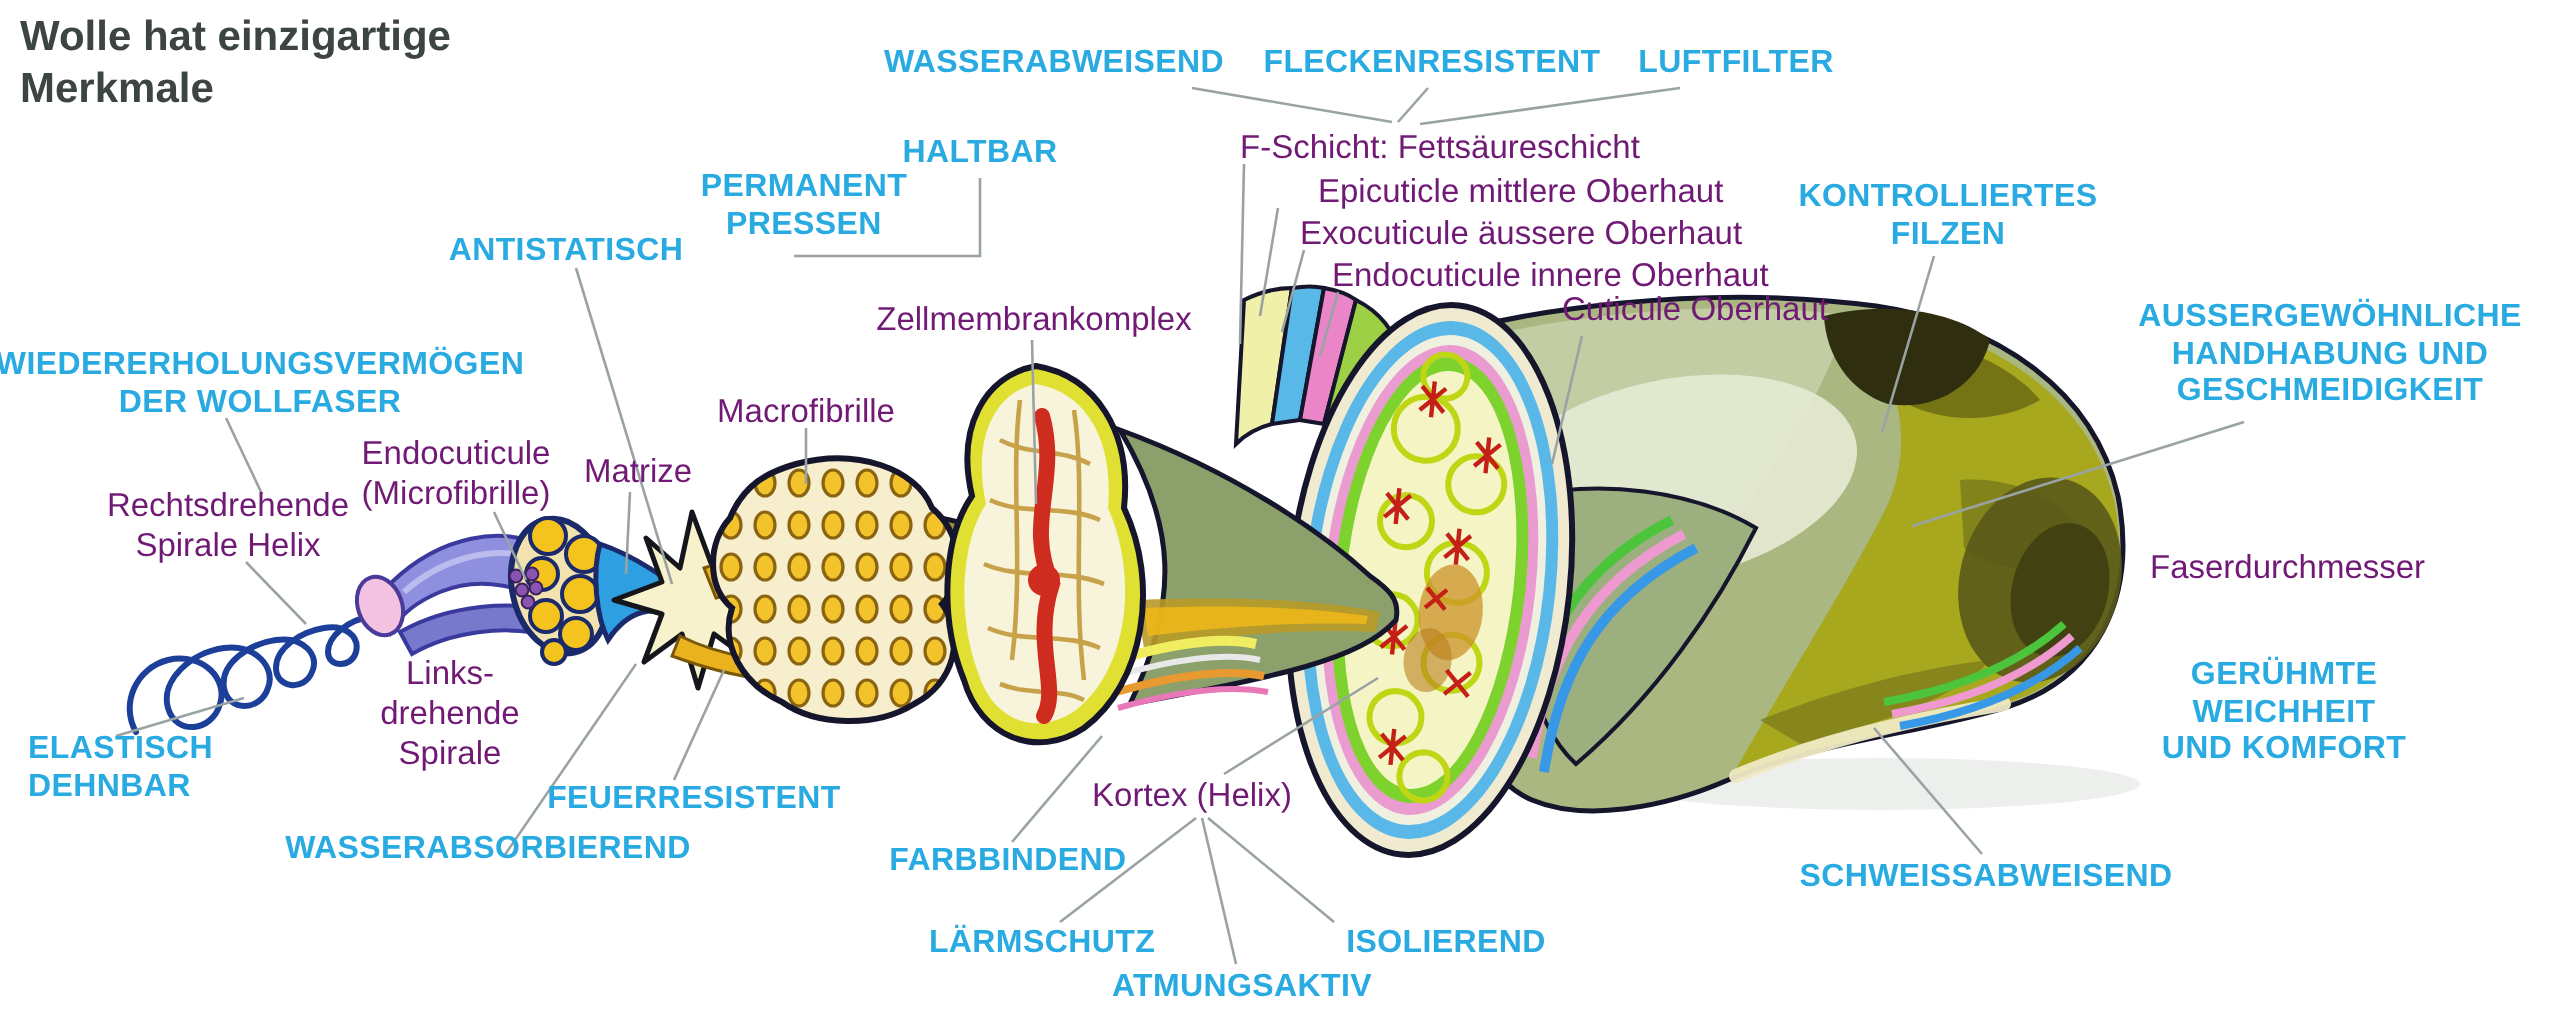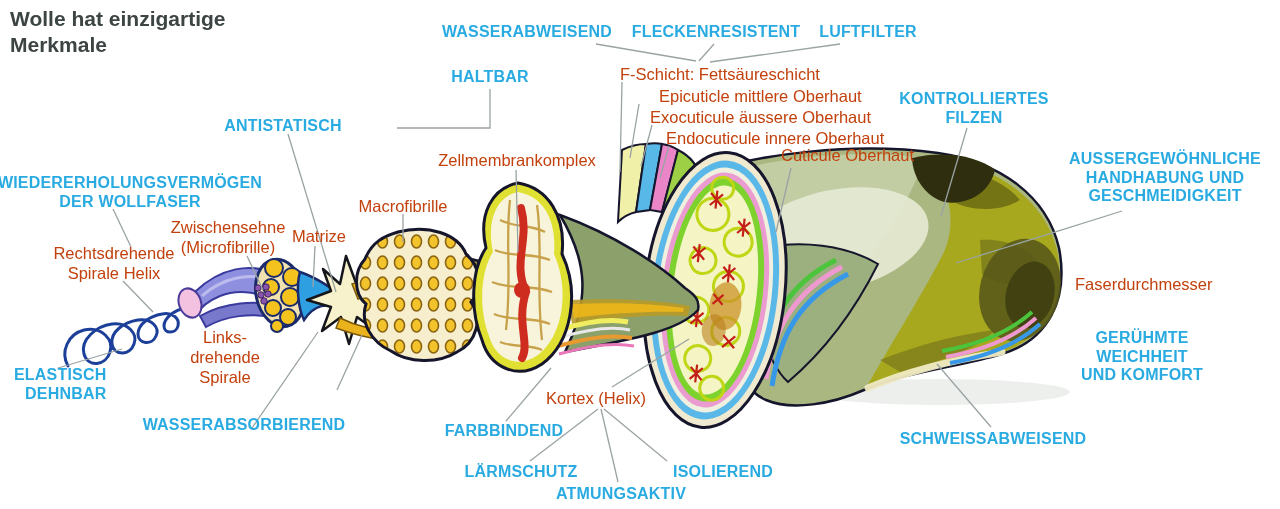--- a/index.html
+++ b/index.html
@@ -6,23 +6,23 @@
   #stage{
     position:relative;width:1280px;height:509px;overflow:hidden;background:#ffffff;
     font-family:"Liberation Sans", sans-serif;
   }
   #art{position:absolute;left:0;top:0;}
   .lbl{position:absolute;white-space:pre-line;}
   .cyan{
     color:#29abe2;font-weight:bold;font-size:16px;line-height:18.5px;
     text-align:center;transform:translateX(-50%);letter-spacing:.2px;
   }
-  .cyan.left-align{transform:none;text-align:right;}
+  .cyan.left-align{transform:none;text-align:left;}
   .blk{
-    color:#c2410c;font-size:16.5px;line-height:20px;text-align:center;
+    color:#701a75;font-size:16.5px;line-height:20px;text-align:center;
     transform:translateX(-50%);
   }
   .blk.left-align{transform:none;text-align:left;}
   .title{
     position:absolute;left:10px;top:6px;color:#3c4543;font-weight:bold;
     font-size:21px;line-height:26px;white-space:pre-line;
   }
 </style>
 </head>
 <body>
@@ -211,26 +211,29 @@
     </g>
   </svg>
 
   <div class="title">Wolle hat einzigartige
 Merkmale</div>
 
   <div class="lbl cyan" style="left:527px;top:23px">WASSERABWEISEND</div>
   <div class="lbl cyan" style="left:716px;top:23px">FLECKENRESISTENT</div>
   <div class="lbl cyan" style="left:868px;top:23px">LUFTFILTER</div>
   <div class="lbl cyan" style="left:490px;top:68px">HALTBAR</div>
+  <div class="lbl cyan" style="left:402px;top:85px">PERMANENT
+PRESSEN</div>
   <div class="lbl cyan" style="left:283px;top:117px">ANTISTATISCH</div>
   <div class="lbl cyan" style="left:130px;top:174px">WIEDERERHOLUNGSVERMÖGEN
 DER WOLLFASER</div>
   <div class="lbl cyan left-align" style="left:14px;top:366px">ELASTISCH
 DEHNBAR</div>
   <div class="lbl cyan" style="left:244px;top:416px">WASSERABSORBIEREND</div>
+  <div class="lbl cyan" style="left:347px;top:391px">FEUERRESISTENT</div>
   <div class="lbl cyan" style="left:504px;top:422px">FARBBINDEND</div>
   <div class="lbl cyan" style="left:521px;top:463px">LÄRMSCHUTZ</div>
   <div class="lbl cyan" style="left:621px;top:485px">ATMUNGSAKTIV</div>
   <div class="lbl cyan" style="left:723px;top:463px">ISOLIEREND</div>
   <div class="lbl cyan" style="left:974px;top:90px">KONTROLLIERTES
 FILZEN</div>
   <div class="lbl cyan" style="left:1165px;top:150px">AUSSERGEWÖHNLICHE
 HANDHABUNG UND
 GESCHMEIDIGKEIT</div>
   <div class="lbl cyan" style="left:1142px;top:329px">GERÜHMTE
@@ -238,21 +241,21 @@
 UND KOMFORT</div>
   <div class="lbl cyan" style="left:993px;top:430px">SCHWEISSABWEISEND</div>
 
   <div class="lbl blk left-align" style="left:620px;top:64px">F-Schicht: Fettsäureschicht</div>
   <div class="lbl blk left-align" style="left:659px;top:86px">Epicuticle mittlere Oberhaut</div>
   <div class="lbl blk left-align" style="left:650px;top:107px">Exocuticule äussere Oberhaut</div>
   <div class="lbl blk left-align" style="left:781px;top:145px">Cuticule Oberhaut</div>
   <div class="lbl blk left-align" style="left:666px;top:128px">Endocuticule innere Oberhaut</div>
   <div class="lbl blk" style="left:517px;top:150px">Zellmembrankomplex</div>
   <div class="lbl blk" style="left:403px;top:196px">Macrofibrille</div>
-  <div class="lbl blk" style="left:228px;top:217px">Zwischensehne
+  <div class="lbl blk" style="left:228px;top:217px">Endocuticule
 (Microfibrille)</div>
   <div class="lbl blk" style="left:319px;top:226px">Matrize</div>
   <div class="lbl blk" style="left:114px;top:243px">Rechtsdrehende
 Spirale Helix</div>
   <div class="lbl blk" style="left:225px;top:327px">Links-
 drehende
 Spirale</div>
   <div class="lbl blk" style="left:596px;top:388px">Kortex (Helix)</div>
   <div class="lbl blk left-align" style="left:1075px;top:274px">Faserdurchmesser</div>
 

